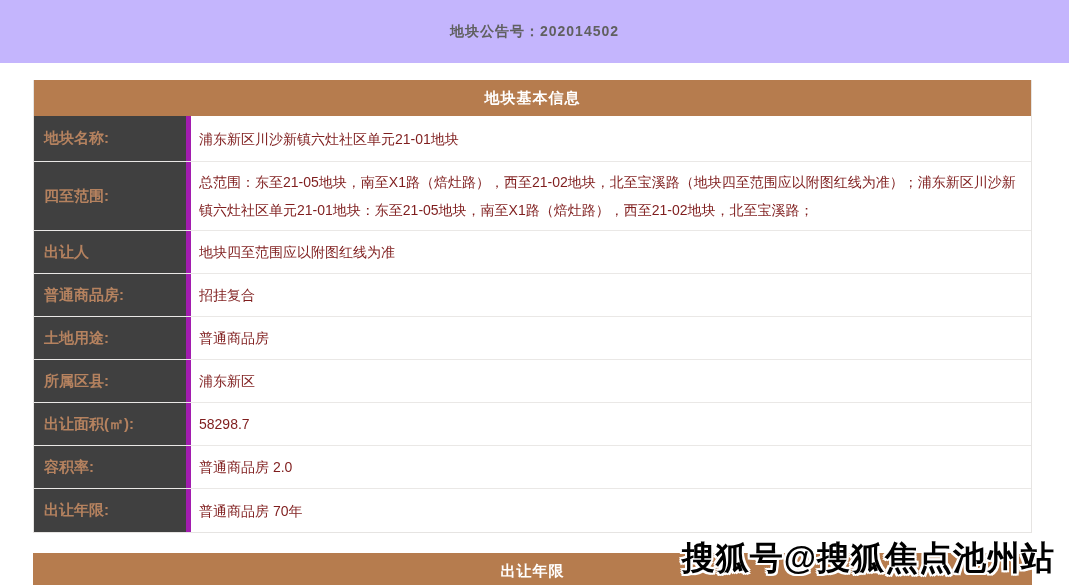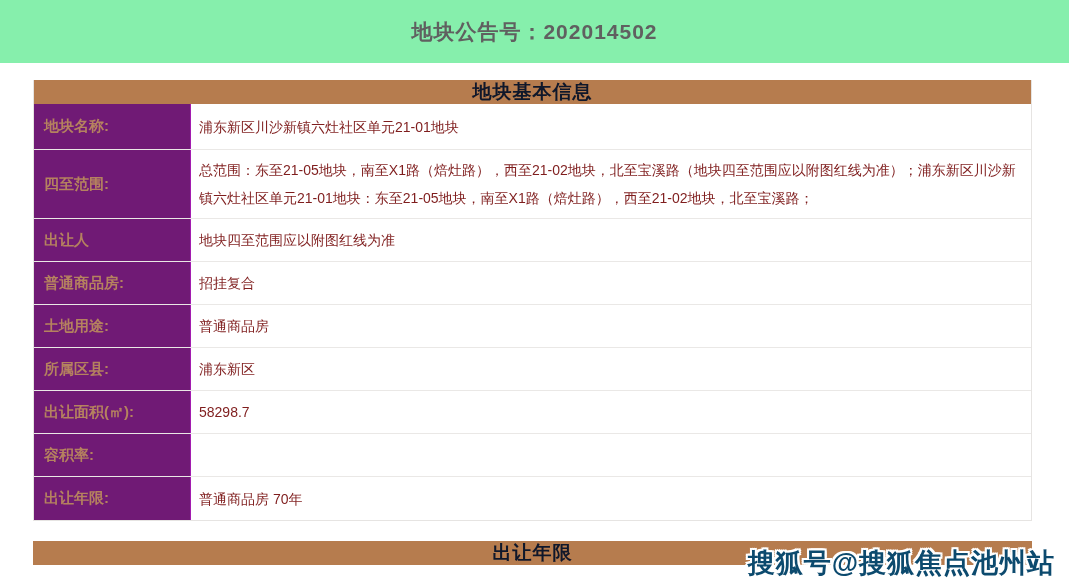--- a/index.html
+++ b/index.html
@@ -2,56 +2,56 @@
 <html><head>
 <meta charset="utf-8">
 <style>
   * { margin:0; padding:0; box-sizing:border-box; }
   html,body { width:1069px; height:585px; overflow:hidden; background:#ffffff;
               font-family:"Liberation Sans","DejaVu Sans",sans-serif; }
   body { position:relative; }
 
   
   .topbar {
-    width:1069px; height:63px; background:#86efac;
+    width:1069px; height:63px; background:#c4b5fd;
     display:flex; align-items:center; justify-content:center;
-    font-size:21px; font-weight:bold; color:#606060; letter-spacing:1px;
+    font-size:14px; font-weight:bold; color:#606060; letter-spacing:1px;
   }
 
   
   .table-wrap {
     width:999px; margin:17px 0 0 33px;
     border:1px solid #e6e4e2; border-top:none;
     background:#fff;
   }
   .section-header {
-    height:24px; background:#b67c4e; color:#0f172a;
+    height:36px; background:#b67c4e; color:#ffffff;
     display:flex; align-items:center; justify-content:center;
-    font-size:19px; font-weight:bold; letter-spacing:1px;
+    font-size:15px; font-weight:bold; letter-spacing:1px;
   }
   .row { display:flex; border-bottom:1px solid #eae8e6; min-height:43px; }
   .row:first-of-type { min-height:46px; }
   .row:last-of-type { border-bottom:none; }
   .cell-label {
-    width:157px; flex:0 0 157px; background:#701a75; border-right:1px solid #a21caf;
+    width:157px; flex:0 0 157px; background:#404040; border-right:5px solid #a21caf;
     display:flex; align-items:center; padding:0 10px;
     color:#b5825f; font-weight:bold; font-size:15px;
   }
   .cell-value {
     flex:1; display:flex; align-items:center; padding:6px 8px;
     font-size:14px; color:#7f1d1d; line-height:28px;
   }
 
   
   .result-wrap { width:999px; margin:20px 0 0 33px; }
 
   
   .watermark {
     position:absolute; right:14px; bottom:4px;
-    font-size:27px; font-weight:bold; color:#0c4a6e; letter-spacing:1px;
+    font-size:33px; font-weight:bold; color:#000000; letter-spacing:1px;
     text-shadow:-2px -2px 0 #fff, 2px -2px 0 #fff, -2px 2px 0 #fff, 2px 2px 0 #fff,
                 -2px 0 0 #fff, 2px 0 0 #fff, 0 -2px 0 #fff, 0 2px 0 #fff;
     z-index:10; white-space:nowrap;
   }
 </style>
 </head>
 <body>
 
 <div class="topbar">
   <span>地块公告号：202014502</span>
@@ -99,20 +99,23 @@
         </div>
       </div>
       <div class="row">
         <div class="cell-label">出让面积(㎡):</div>
         <div class="cell-value">
           <span>58298.7</span>
         </div>
       </div>
       <div class="row">
         <div class="cell-label">容积率:</div>
+        <div class="cell-value">
+          <span>普通商品房 2.0</span>
+        </div>
       </div>
       <div class="row">
         <div class="cell-label">出让年限:</div>
         <div class="cell-value">
           <span>普通商品房 70年</span>
         </div>
       </div>
     </div>
 </div>
 

